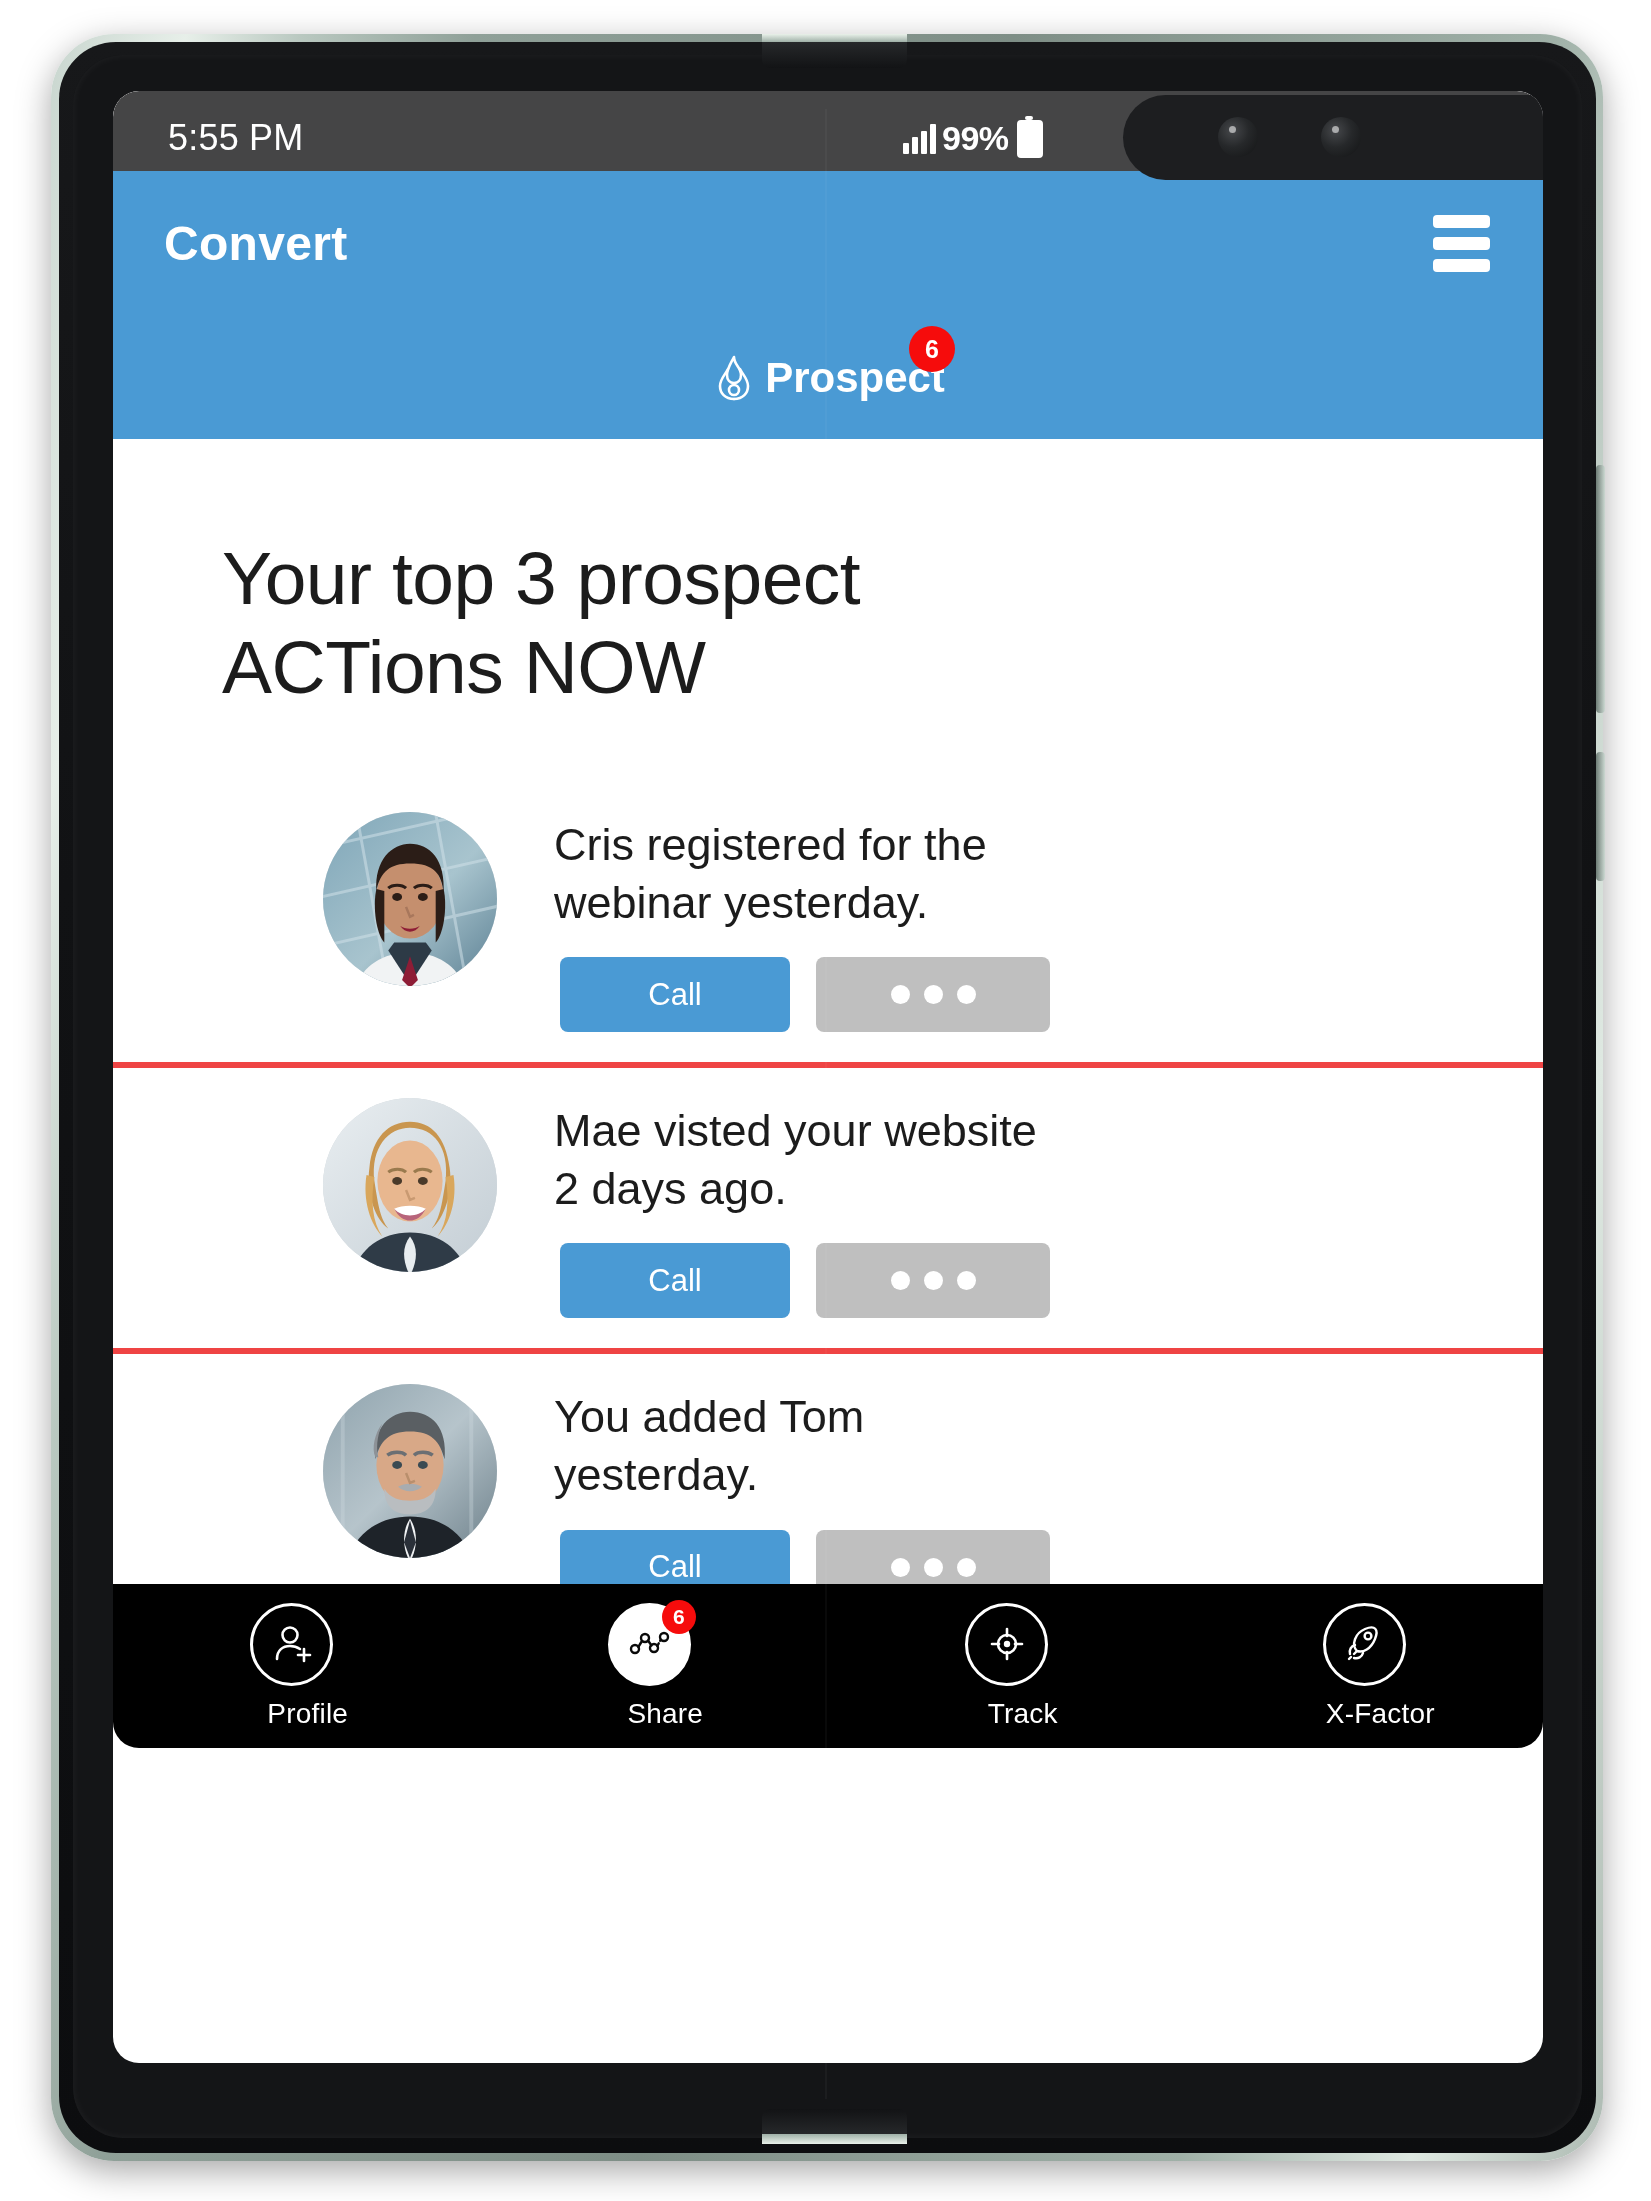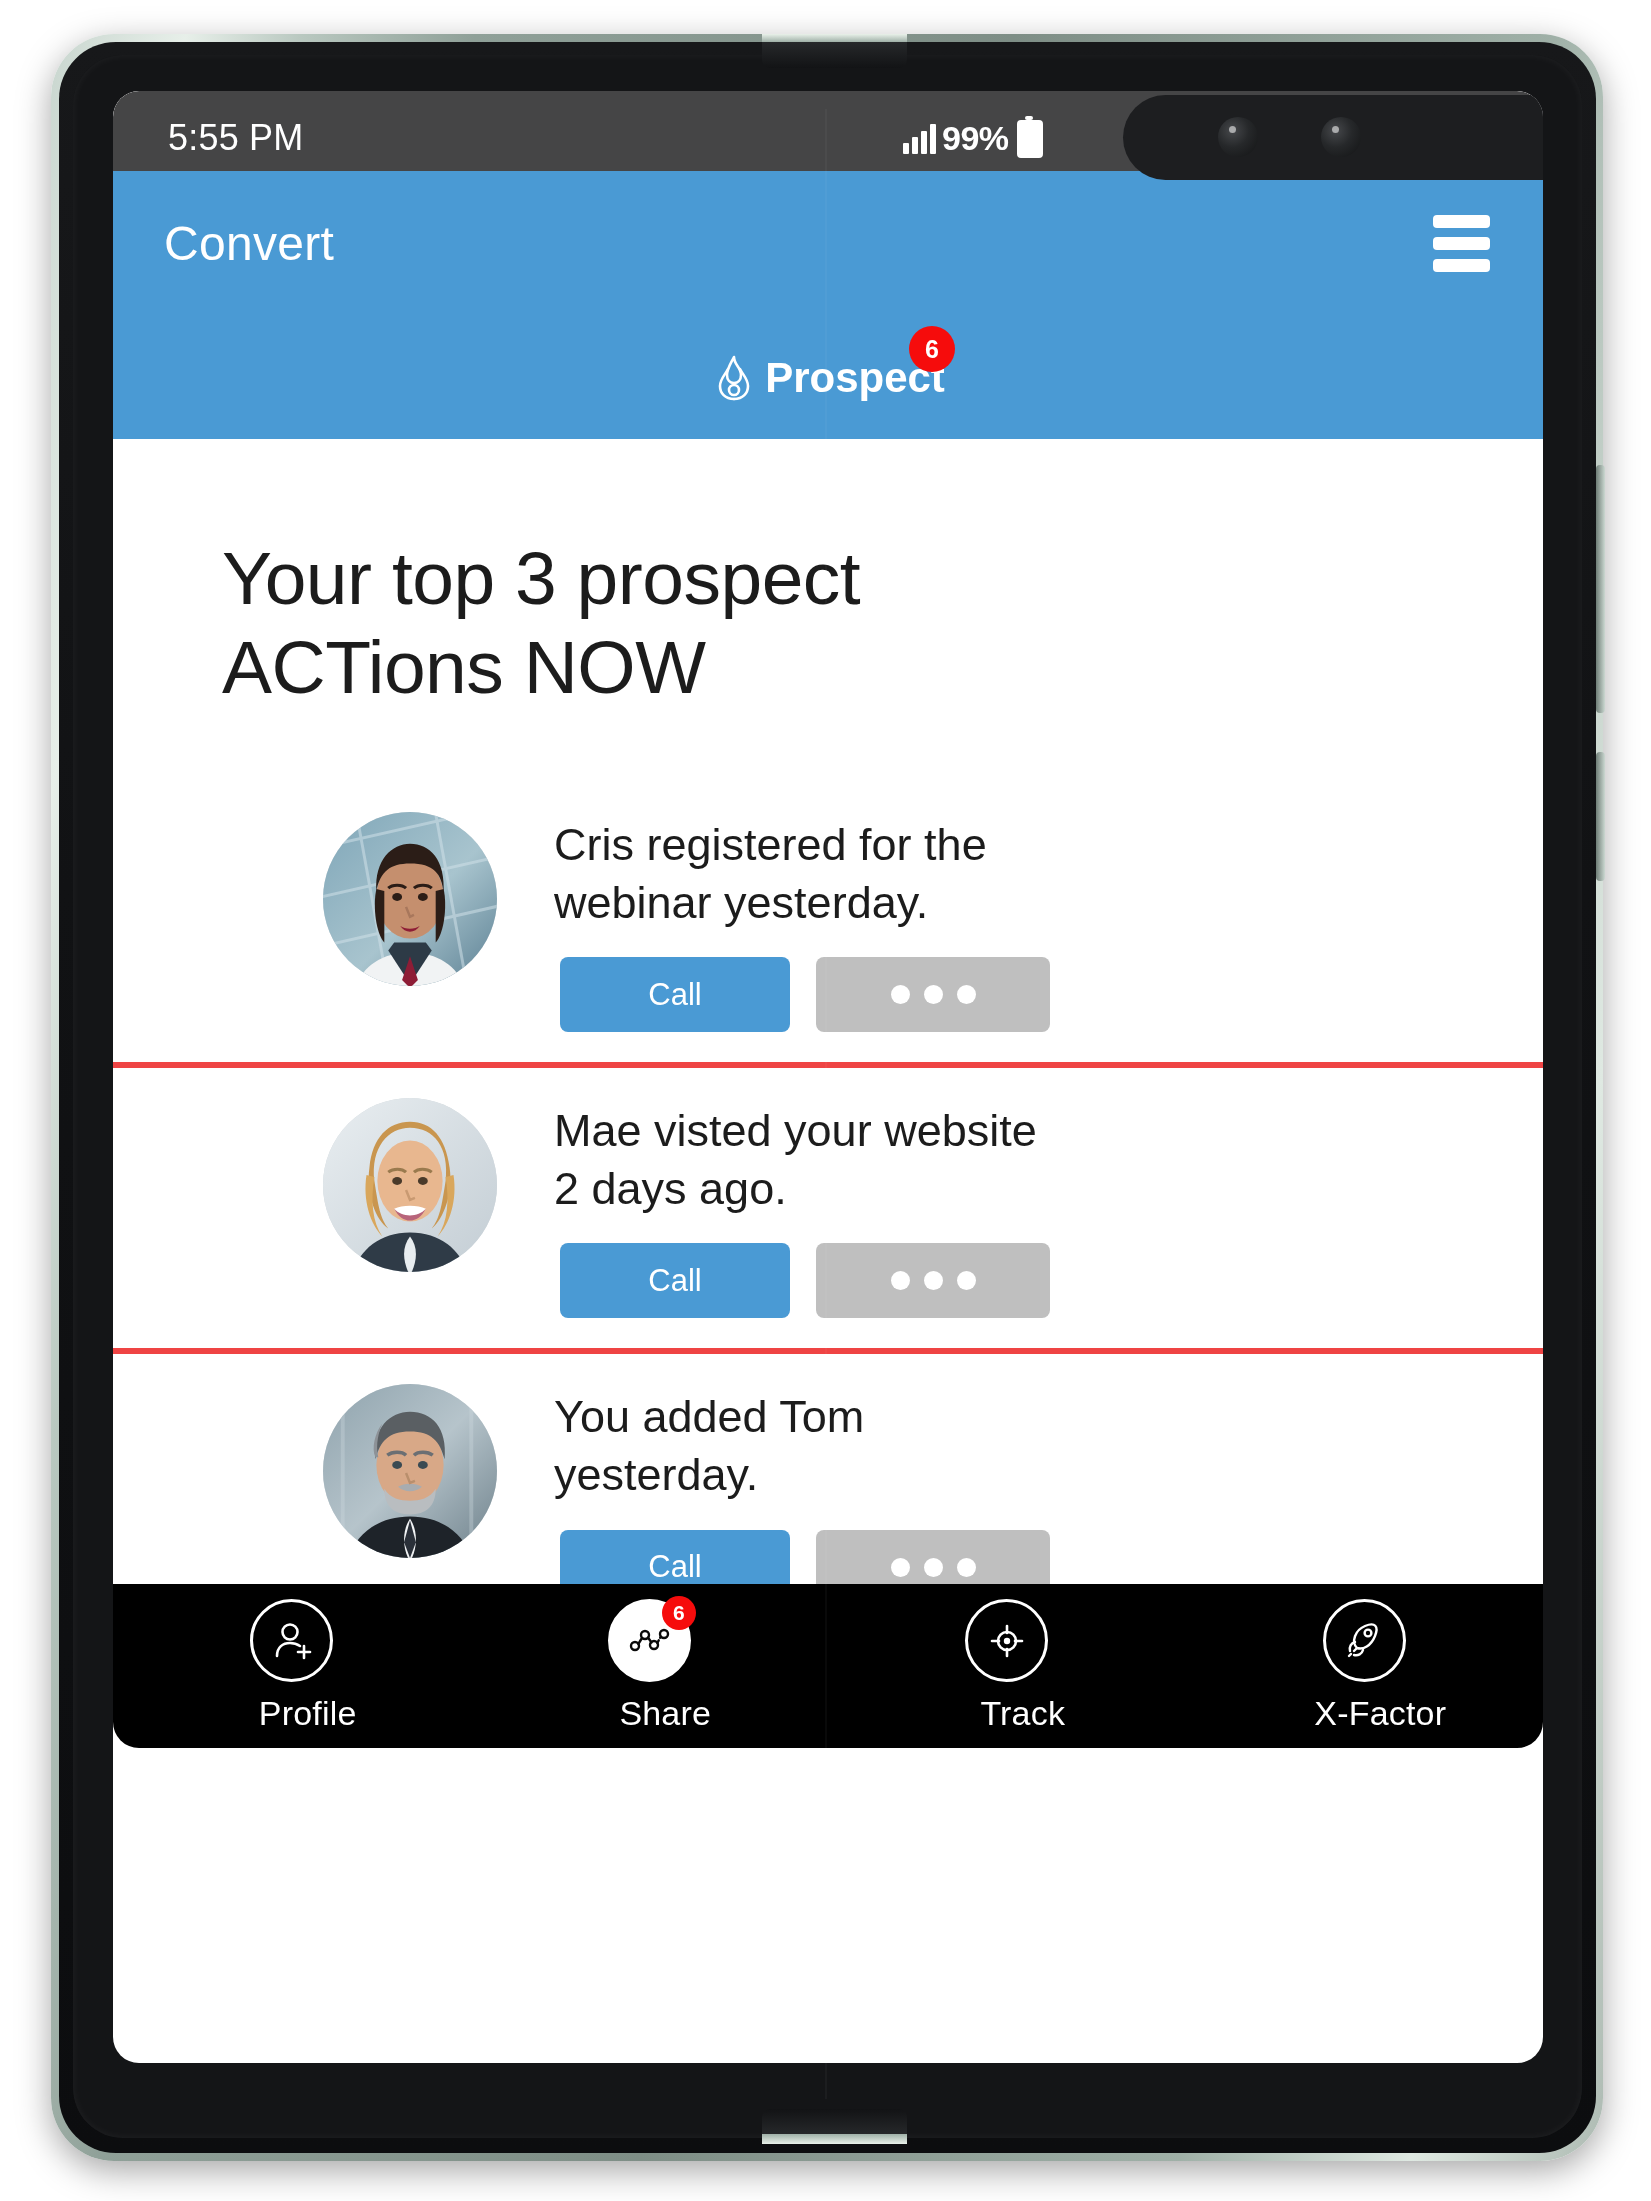--- a/index.html
+++ b/index.html
@@ -204,21 +204,21 @@
     background: #4a9ad4;
     position: relative;
     display: flex;
     align-items: center;
   }
   .brand {
     position: absolute;
     left: 51px;
     color: #ffffff;
     font-size: 48px;
-    font-weight: 400;
+    font-weight: 700;
     letter-spacing: 0.3px;
   }
   .balance-pill {
     position: absolute;
     left: 50%;
     transform: translateX(-50%);
     border: 2px solid rgba(255,255,255,0.95);
     border-radius: 10px;
     padding: 14px 28px;
     color: #ffffff;
@@ -386,21 +386,21 @@
     border: 3px solid #ffffff;
     display: flex;
     align-items: center;
     justify-content: center;
     position: relative;
   }
   .nav-circle.filled { background: #ffffff; border-color: #ffffff; }
   .nav-circle svg { display: block; }
   .nav-label {
     color: #ffffff;
-    font-size: 34px;
+    font-size: 28px;
     letter-spacing: 0.2px;
     margin-left: 32px;
   }
   .nav-badge {
     position: absolute;
     top: -6px; right: -8px;
     width: 34px; height: 34px;
     background: #f60c0c;
     border-radius: 50%;
     color: #fff;

